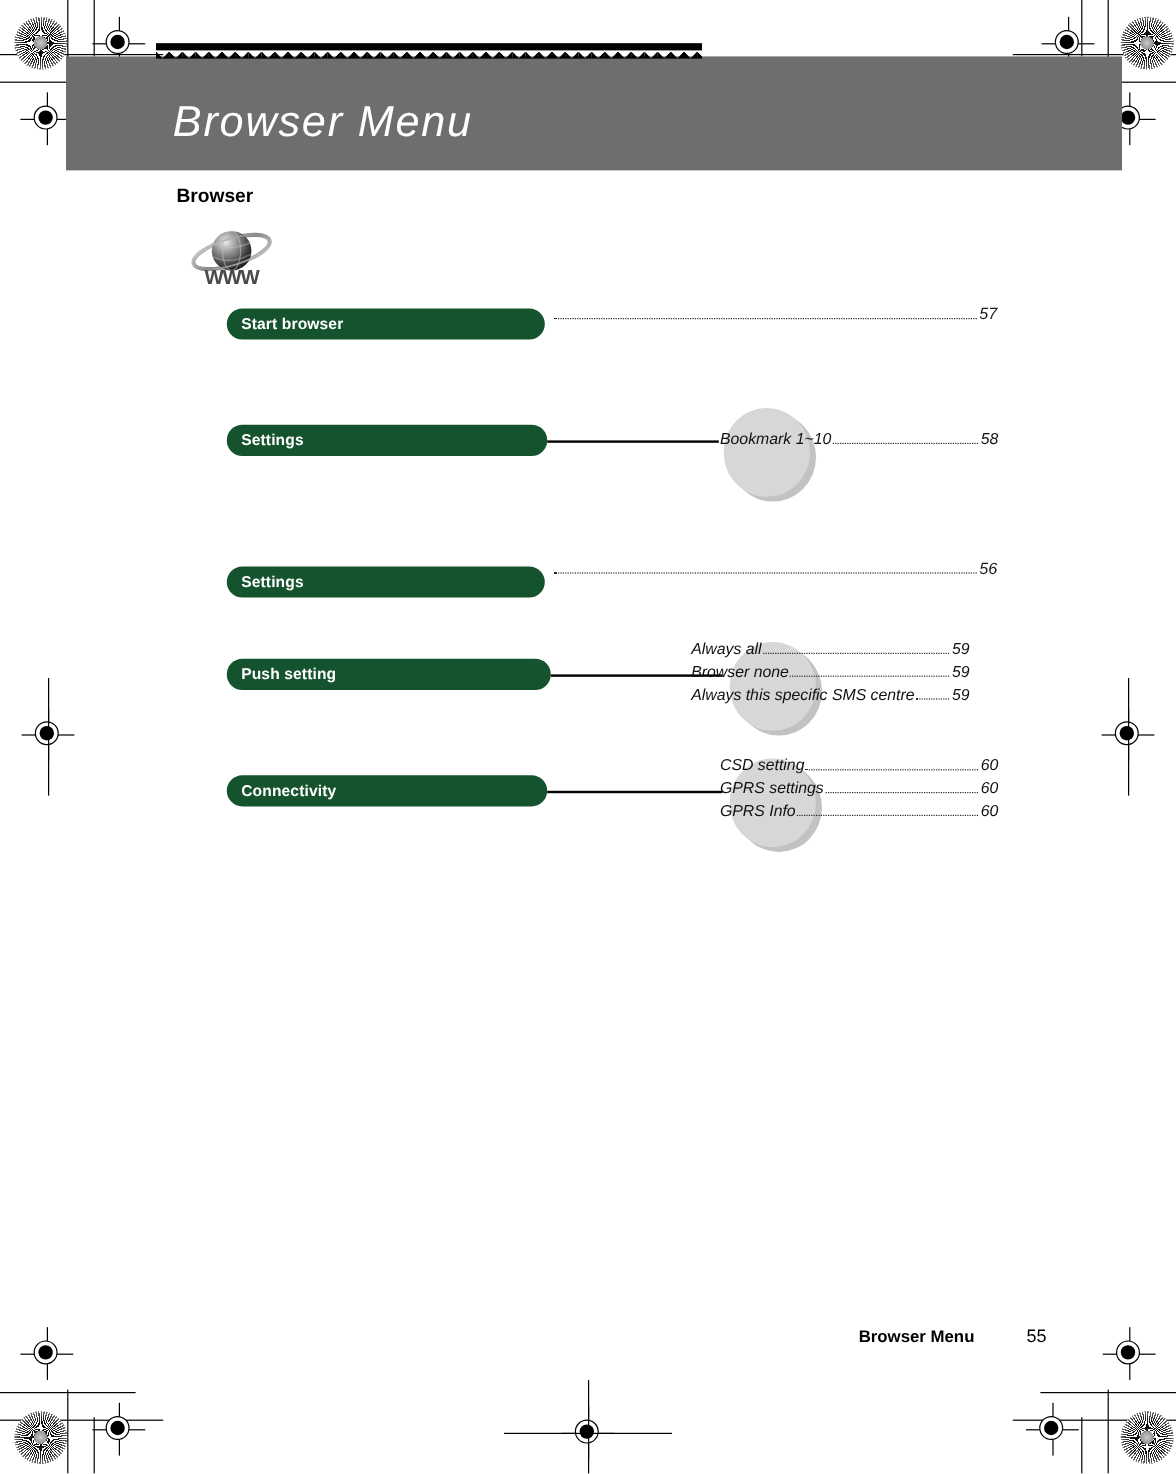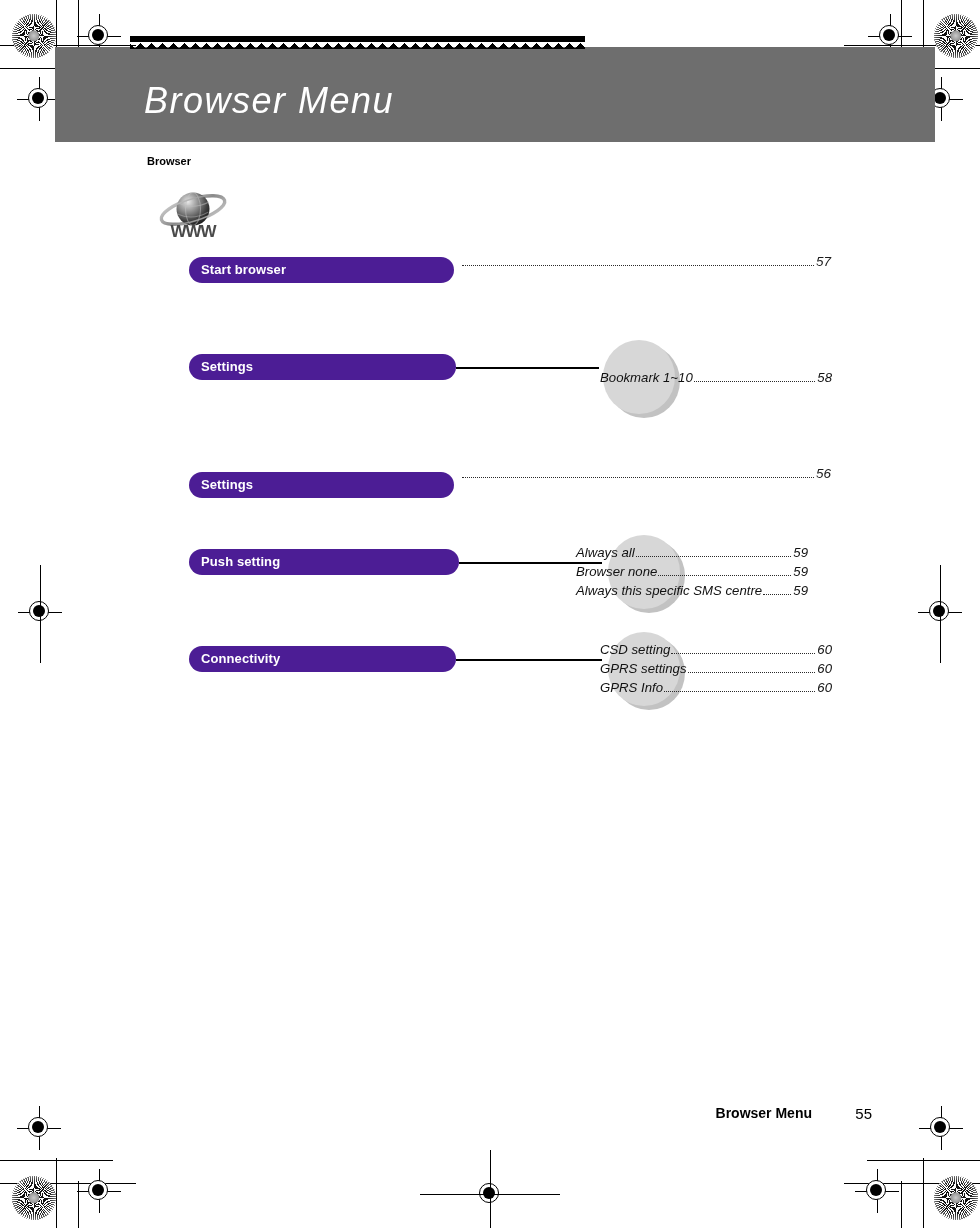--- a/index.html
+++ b/index.html
@@ -121,21 +121,21 @@
     letter-spacing: 1.5px;
     line-height: 1;
     white-space: nowrap;
   }
 
   
   #section-heading {
     position: absolute;
     left: 147px;
     top: 156px;
-    font-size: 11px;
+    font-size: 16px;
     font-weight: bold;
     color: #000;
     line-height: 1;
   }
   #www-icon {
     position: absolute;
     left: 155px;
     top: 190px;
     width: 76px;
     height: 52px;
@@ -144,21 +144,21 @@
   
   .menu-row {
     position: absolute;
     left: 0;
     width: 980px;
     height: 0;
   }
   .pill {
     position: absolute;
     height: 26px;
-    background: #4c1d95;
+    background: #14532d;
     border-radius: 13px;
     color: #fff;
     font-size: 13px;
     font-weight: bold;
     line-height: 26px;
     padding-left: 12px;
     box-sizing: border-box;
     white-space: nowrap;
     letter-spacing: .1px;
   }
@@ -200,21 +200,20 @@
   }
   .leader-full .pg {
     flex: 0 0 auto;
     font-style: italic;
   }
 
   
   .sublist {
     position: absolute;
     width: 232px;
-    margin-top: 12px;
   }
   .subitem {
     display: flex;
     align-items: baseline;
     font-style: italic;
     font-size: 13.2px;
     color: #111;
     line-height: 19px;
     white-space: nowrap;
   }

